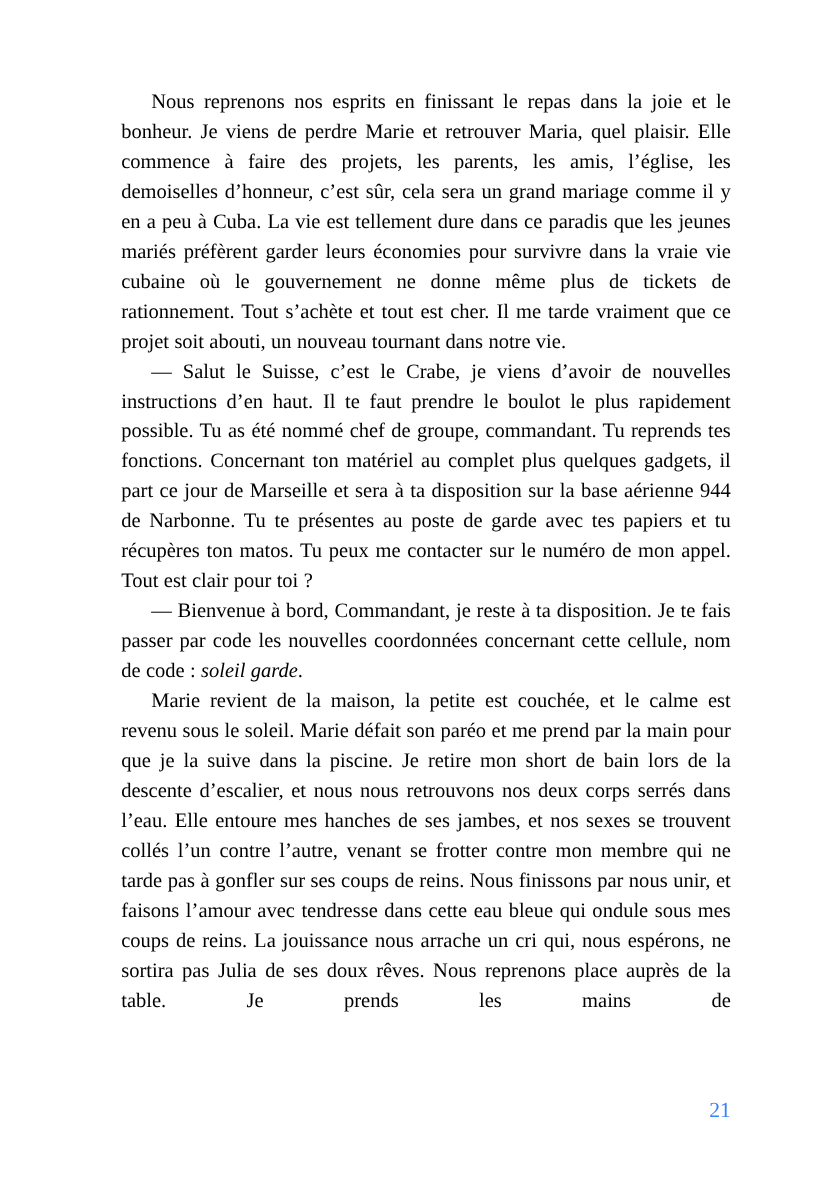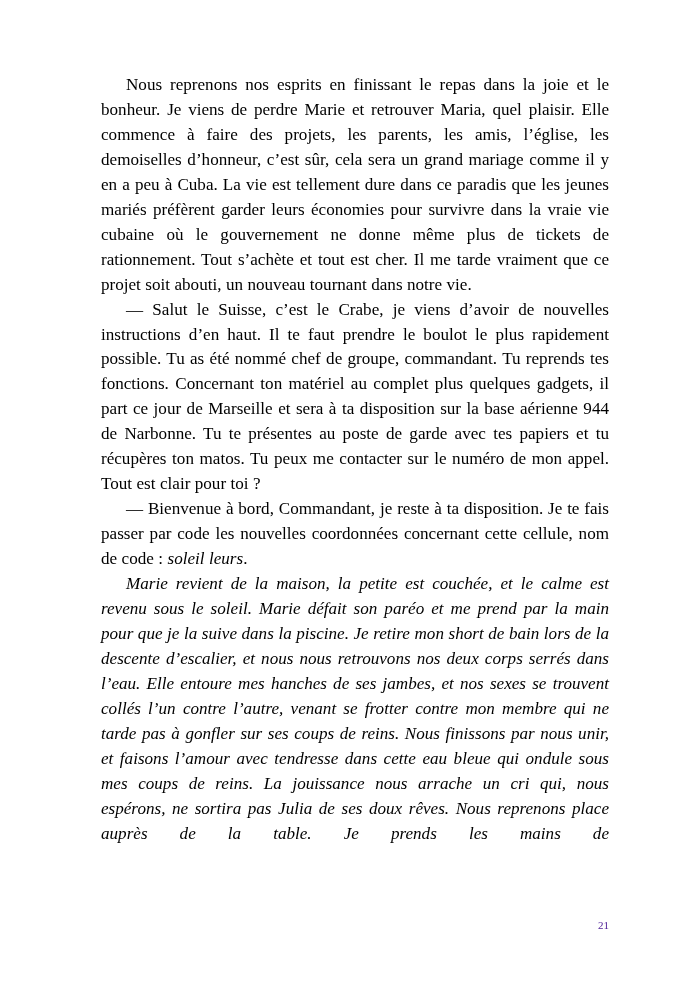--- a/index.html
+++ b/index.html
@@ -34,57 +34,56 @@
     line-height: 24.95px;
     text-indent: 25px;
     hyphens: none;
     -webkit-hyphens: none;
     word-spacing: 0.01em;
   }
 
   
   .para.continues {
     text-align-last: justify;
-    font-style: italic;
   }
 
   .dialogue {
     text-indent: 25px;
   }
 
   .italic {
     font-style: italic;
   }
 
   .page-number {
     position: absolute;
     left: 101px;
     top: 915px;
     width: 508px;
     text-align: right;
-    font-size: 11px;
+    font-size: 18px;
     line-height: 20px;
     font-family: "Liberation Serif", "DejaVu Serif", serif;
-    color: #4c1d95;
+    color: #3b82f6;
   }
 </style>
 </head>
 <body>
 
 <div class="page">
 
   <div class="text-block">
 
     <p class="para">Nous reprenons nos esprits en finissant le repas dans la joie et le bonheur. Je viens de perdre Marie et retrouver Maria, quel plaisir. Elle commence à faire des projets, les parents, les amis, l’église, les demoiselles d’honneur, c’est sûr, cela sera un grand mariage comme il y en a peu à Cuba. La vie est tellement dure dans ce paradis que les jeunes mariés préfèrent garder leurs économies pour survivre dans la vraie vie cubaine où le gouvernement ne donne même plus de tickets de rationnement. Tout s’achète et tout est cher. Il me tarde vraiment que ce projet soit abouti, un nouveau tournant dans notre vie.</p>
 
 
 
     <p class="para dialogue">— Salut le Suisse, c’est le Crabe, je viens d’avoir de nouvelles instructions d’en haut. Il te faut prendre le boulot le plus rapidement possible. Tu as été nommé chef de groupe, commandant. Tu reprends tes fonctions. Concernant ton matériel au complet plus quelques gadgets, il part ce jour de Marseille et sera à ta disposition sur la base aérienne 944 de Narbonne. Tu te présentes au poste de garde avec tes papiers et tu récupères ton matos. Tu peux me contacter sur le numéro de mon appel. Tout est clair pour toi ?</p>
 
-    <p class="para dialogue"><span>— Bienvenue à bord, Commandant, je reste à ta disposition. Je te fais passer par code les nouvelles coordonnées concernant cette cellule, nom de code : </span><span class="italic">soleil leurs</span><span>.</span></p>
+    <p class="para dialogue"><span>— Bienvenue à bord, Commandant, je reste à ta disposition. Je te fais passer par code les nouvelles coordonnées concernant cette cellule, nom de code : </span><span class="italic">soleil garde</span><span>.</span></p>
 
     <p class="para continues">Marie revient de la maison, la petite est couchée, et le calme est revenu sous le soleil. Marie défait son paréo et me prend par la main pour que je la suive dans la piscine. Je retire mon short de bain lors de la descente d’escalier, et nous nous retrouvons nos deux corps serrés dans l’eau. Elle entoure mes hanches de ses jambes, et nos sexes se trouvent collés l’un contre l’autre, venant se frotter contre mon membre qui ne tarde pas à gonfler sur ses coups de reins. Nous finissons par nous unir, et faisons l’amour avec tendresse dans cette eau bleue qui ondule sous mes coups de reins. La jouissance nous arrache un cri qui, nous espérons, ne sortira pas Julia de ses doux rêves. Nous reprenons place auprès de la table. Je prends les mains de</p>
 
   </div>
 
   <div class="page-number">21</div>
 
 </div>
 
 </body></html>

